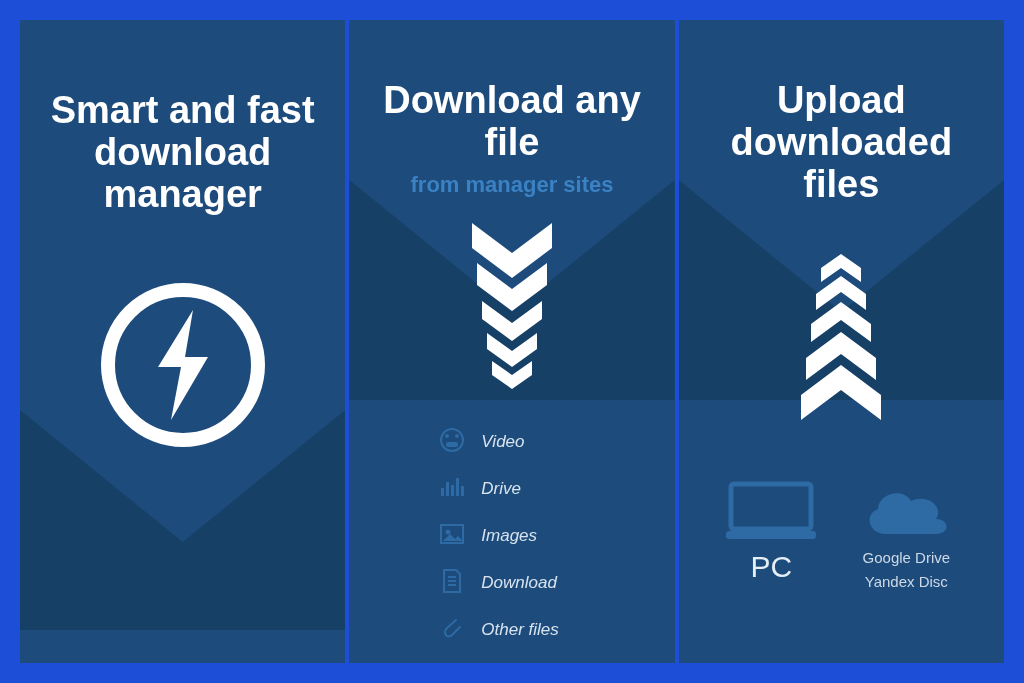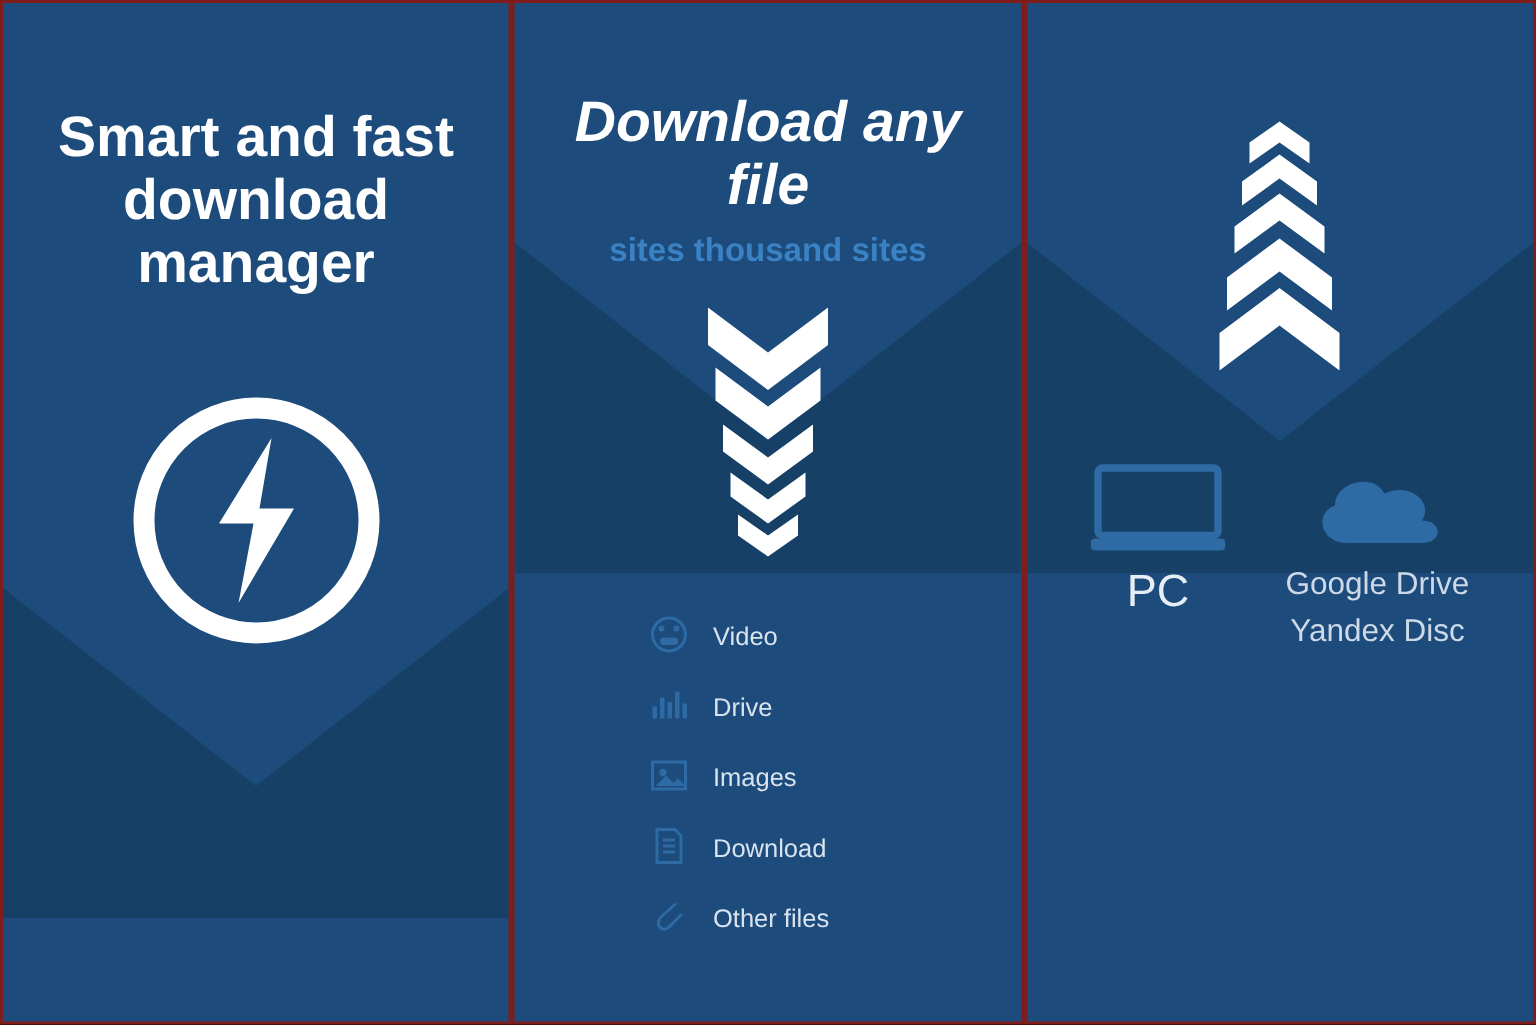--- a/index.html
+++ b/index.html
@@ -8,22 +8,22 @@
     background: #000;
     width: 1024px;
     height: 683px;
     overflow: hidden;
   }
   .container {
     display: flex;
     width: 1024px;
     height: 683px;
     gap: 4px;
-    background: #7f1d1d;
-    padding: 2px;
+    background: #1d4ed8;
+    padding: 20px;
   }
   .panel {
     flex: 1;
     background: #1c4b7c;
     position: relative;
     overflow: hidden;
     padding: 30px 20px 20px 20px;
     text-align: center;
     color: #fff;
   }
@@ -47,21 +47,21 @@
     clip-path: polygon(0 0, 50% 60%, 100% 0, 100% 100%, 0 100%);
   }
   .heading {
     font-size: 38px;
     font-weight: 800;
     line-height: 1.1;
     margin-top: 40px;
     position: relative;
     z-index: 2;
   }
-  .panel2 .heading, .panel3 .heading { margin-top: 30px; font-style: italic; }
+  .panel2 .heading, .panel3 .heading { margin-top: 30px; }
   .sub {
     color: #3b82c4;
     font-weight: 700;
     font-size: 22px;
     margin-top: 8px;
     position: relative;
     z-index: 2;
   }
   .bolt-wrap {
     position: relative;
@@ -72,20 +72,21 @@
     position: relative;
     z-index: 2;
     margin-top: 25px;
   }
   .list {
     position: relative;
     z-index: 2;
     margin-top: 30px;
     text-align: left;
     padding-left: 70px;
+    font-style: italic;
   }
   .list-item {
     display: flex;
     align-items: center;
     gap: 16px;
     margin-bottom: 16px;
     color: #d8e3ef;
     font-size: 17px;
   }
   .list-item svg { flex-shrink: 0; }
@@ -100,21 +101,21 @@
   }
   .target { text-align: center; }
   .target .icon-slot { height: 70px; display:flex; align-items:flex-end; justify-content:center; }
   .target .label {
     font-size: 30px;
     font-weight: 400;
     color: #e6eef6;
     margin-top: 6px;
   }
   .cloud-sub {
-    font-size: 21px;
+    font-size: 15px;
     color: #cdd9e6;
     margin-top: 4px;
     line-height: 1.3;
   }
 </style>
 </head>
 <body>
 
 <div class="container">
 
@@ -129,21 +130,21 @@
         <path d="M100 35 L65 92 L88 92 L78 145 L115 82 L92 82 Z" fill="#fff"></path>
       </svg>
     </div>
   </div>
 
   <div class="panel panel2">
     <div class="chevron-bg">
       <div class="chevron-down-shape"></div>
     </div>
     <h1 class="heading">Download any file</h1>
-    <div class="sub">sites thousand sites</div>
+    <div class="sub">from manager sites</div>
     <div class="arrow-wrap">
       <svg width="120" height="170" viewBox="0 0 120 170">
         <polygon points="20,0 60,30 100,0 100,25 60,55 20,25" fill="#fff"></polygon>
         <polygon points="25,40 60,66 95,40 95,62 60,88 25,62" fill="#fff"></polygon>
         <polygon points="30,78 60,100 90,78 90,96 60,118 30,96" fill="#fff"></polygon>
         <polygon points="35,110 60,128 85,110 85,126 60,144 35,126" fill="#fff"></polygon>
         <polygon points="40,138 60,152 80,138 80,152 60,166 40,152" fill="#fff"></polygon>
       </svg>
     </div>
     <div class="list">
@@ -199,20 +200,21 @@
         </span>
         <span>Other files</span>
       </div>
     </div>
   </div>
 
   <div class="panel panel3">
     <div class="chevron-bg">
       <div class="chevron-down-shape"></div>
     </div>
+    <h1 class="heading">Upload downloaded files</h1>
     <div class="arrow-wrap" style="margin-top:45px;">
       <svg width="120" height="170" viewBox="0 0 120 170">
         <g transform="translate(60,85) scale(1,-1) translate(-60,-85)">
           <polygon points="20,0 60,30 100,0 100,25 60,55 20,25" fill="#fff"></polygon>
           <polygon points="25,40 60,66 95,40 95,62 60,88 25,62" fill="#fff"></polygon>
           <polygon points="30,78 60,100 90,78 90,96 60,118 30,96" fill="#fff"></polygon>
           <polygon points="35,110 60,128 85,110 85,126 60,144 35,126" fill="#fff"></polygon>
           <polygon points="40,138 60,152 80,138 80,152 60,166 40,152" fill="#fff"></polygon>
         </g>
       </svg>

